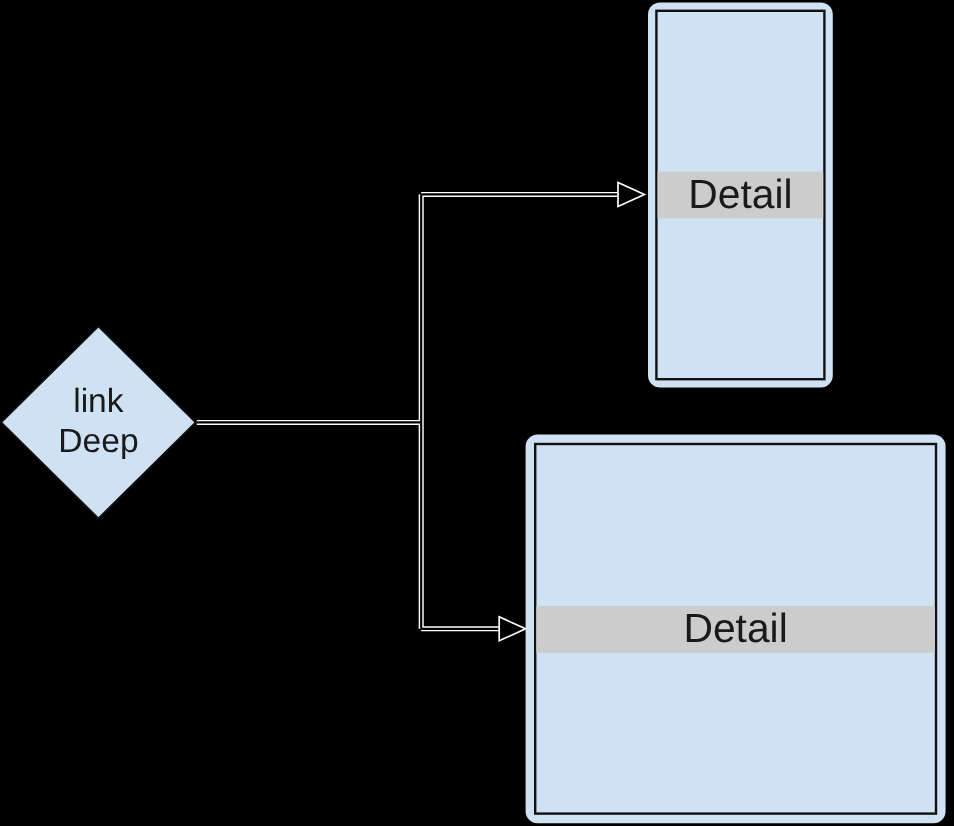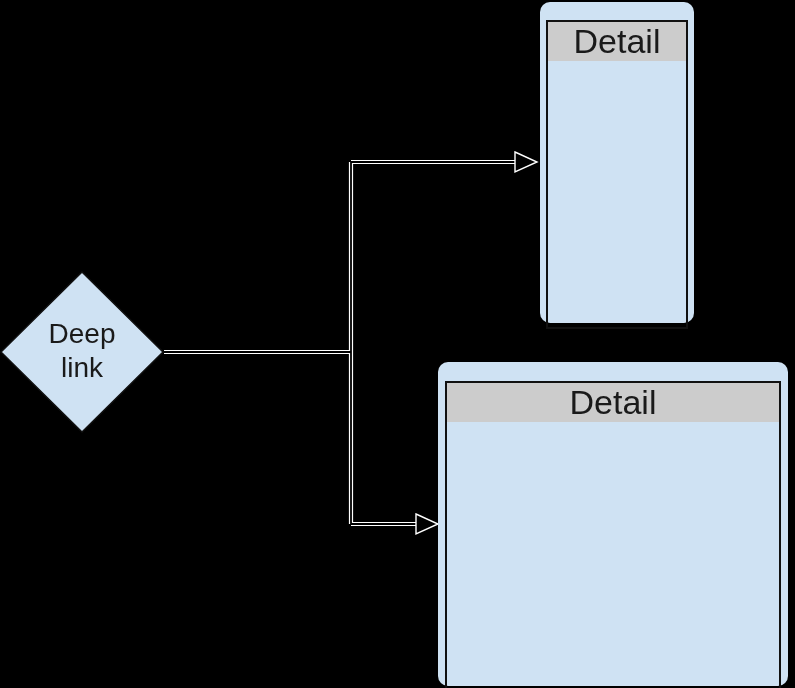--- a/index.html
+++ b/index.html
@@ -67,22 +67,21 @@
   .frame-listdetail {
     left: 438px; top: 362px;
     width: 350px; height: 324px;
     padding: 7px;
   }
   .screen-inner {
     width: 100%; height: 100%;
     box-sizing: border-box;
     border: 2px solid var(--inner-border, #111);
     display: flex;
-    align-items: flex-start;
-    margin-top: 12px;
+    align-items: center;
   }
   .pane {
     display: flex;
     align-items: center;
     justify-content: center;
     font-size: 34px;
     color: var(--text, #1a1a1a);
   }
   .pane-detail-full {
     flex: 1;
@@ -110,22 +109,22 @@
 
     <path class="core" d="M164,352 H351 M351,162 V524 M351,162 H516 M351,524 H417"></path>
 
     <polygon class="arrowhead" points="515,152 537,162 515,172"></polygon>
     <polygon class="arrowhead" points="416,514 438,524 416,534"></polygon>
 
     <polygon class="diamond-shape" points="82,272 163,352 82,432 1,352"></polygon>
   </svg>
 
   <div class="diamond-label">
+    <div>link</div>
     <div>Deep</div>
-    <div>link</div>
   </div>
 
   <div class="device-frame frame-detail">
     <div class="screen-inner">
       <div class="pane pane-detail-full">
         <span>Detail</span>
       </div>
     </div>
   </div>
 

